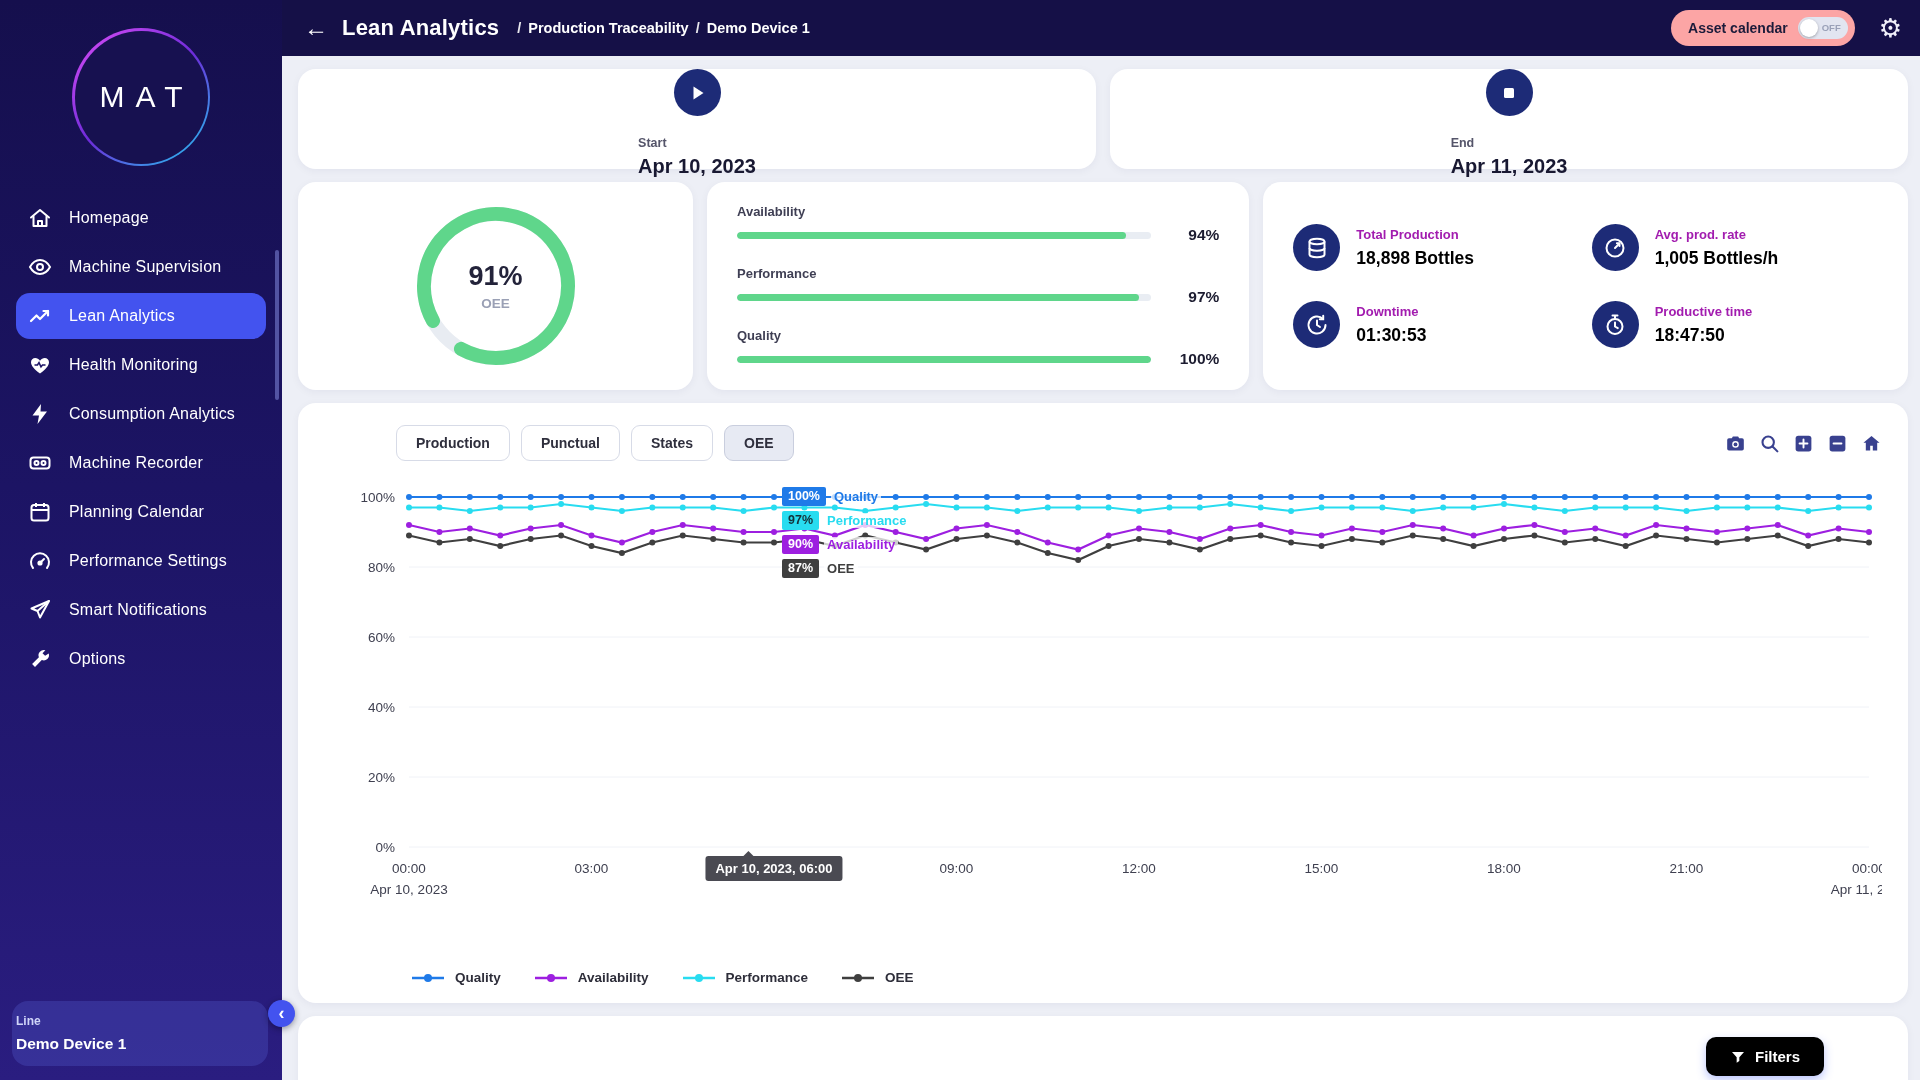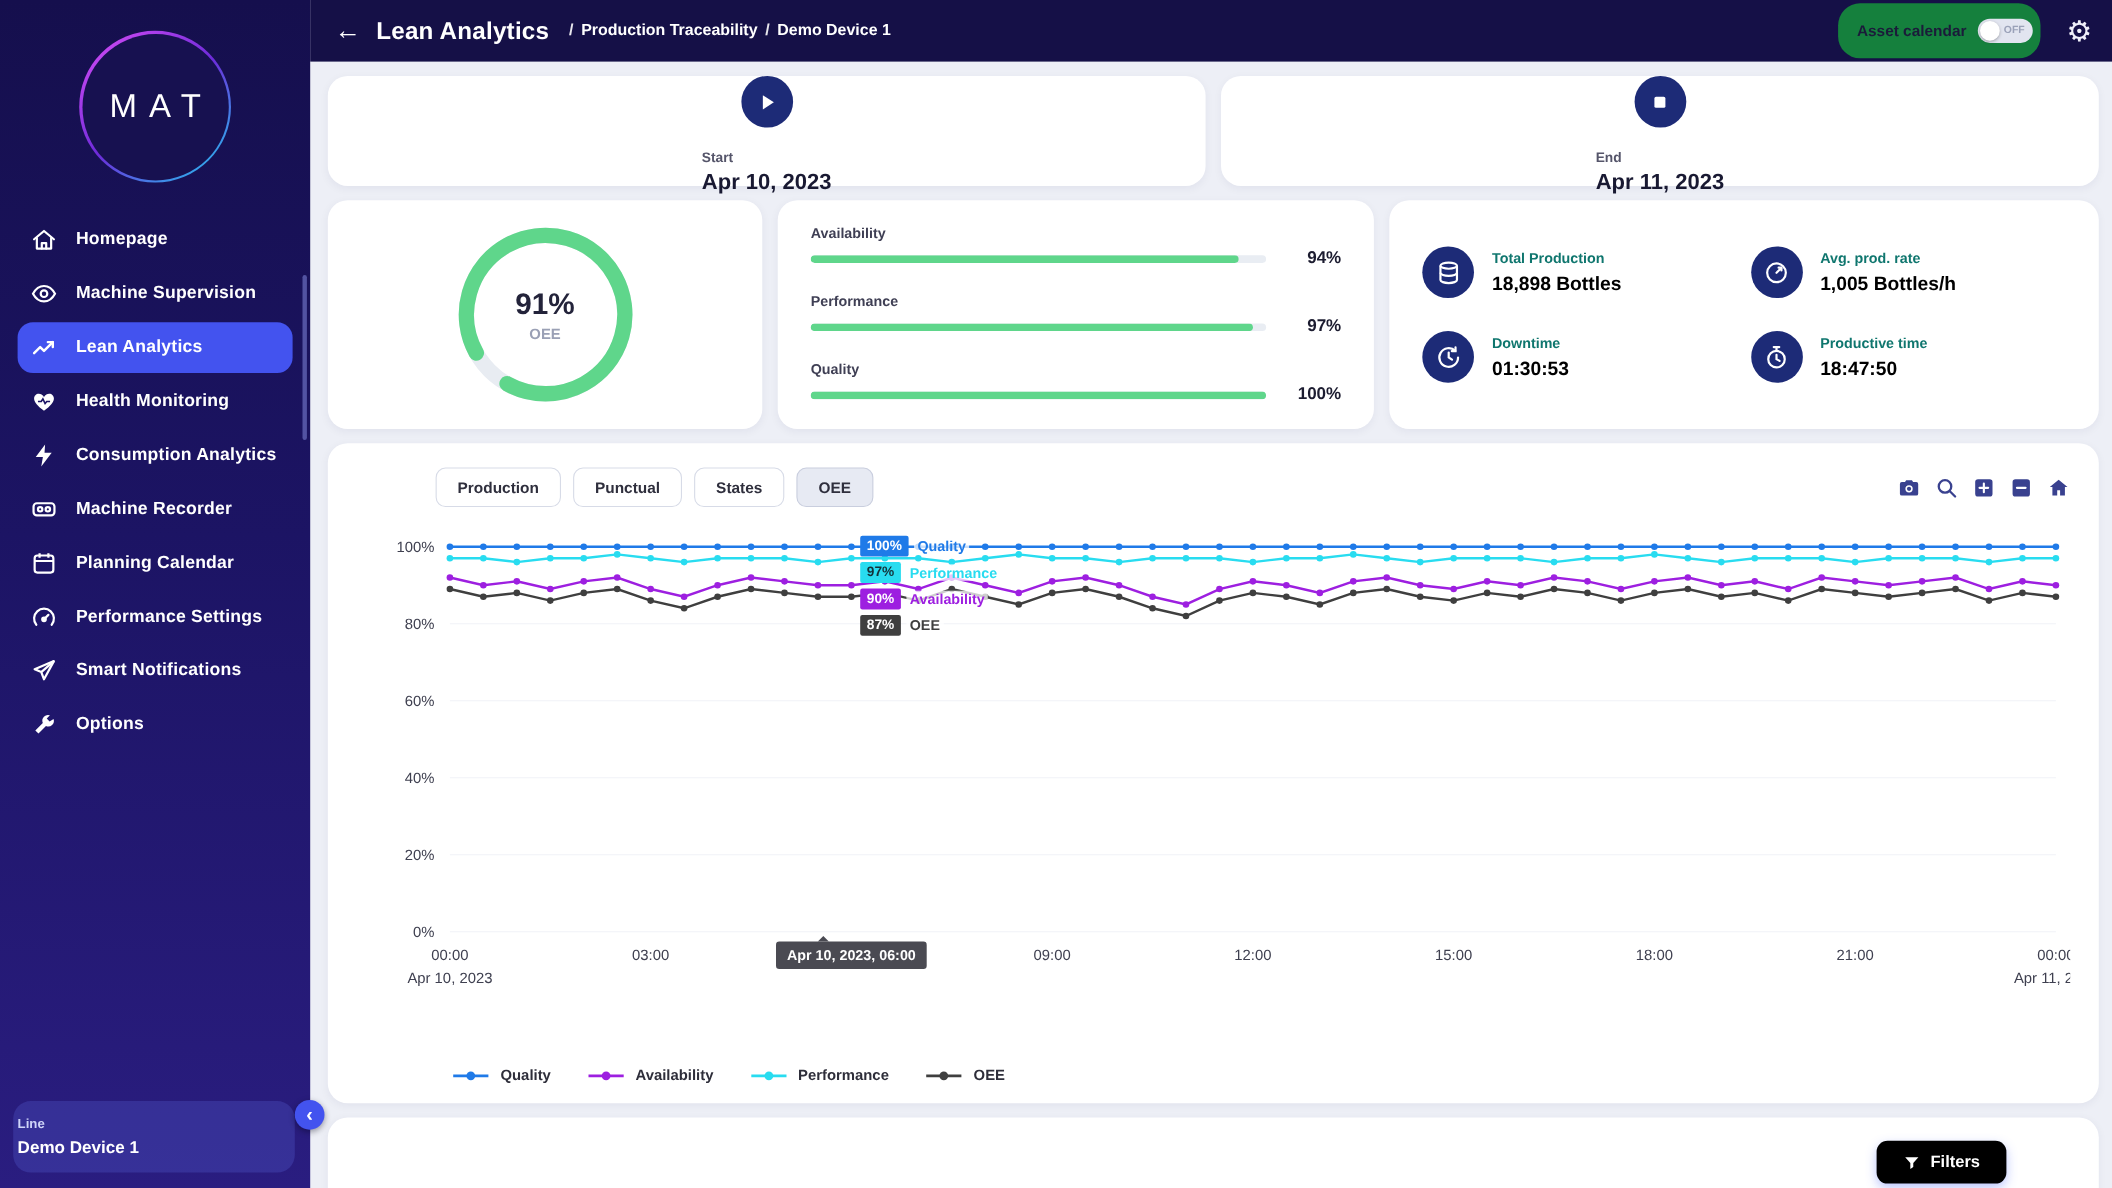--- a/index.html
+++ b/index.html
@@ -28,21 +28,21 @@
   }
   .menu { flex: 1; }
   .side-item {
     display: flex; align-items: center; gap: 17px;
     margin: 3px 16px; padding: 11px 12px; border-radius: 14px;
     color: #fff; cursor: pointer;
   }
   .side-item.active { background: #4353ef; }
   .side-item .icon { width: 24px; height: 24px; flex: 0 0 24px; color: #fff; }
   .side-item .icon svg { width: 24px; height: 24px; display: block; }
-  .side-item .lbl { font-size: 16px; font-weight: 700; line-height: 1.18; letter-spacing: .2px; text-align: right; }
+  .side-item .lbl { font-size: 16px; font-weight: 400; line-height: 1.18; letter-spacing: .2px; text-align: right; }
   .scroll-hint { position: absolute; right: 3px; top: 250px; width: 4px; height: 150px; background: #6b6fc0; border-radius: 2px; opacity: .7; }
   .line-card {
     position: absolute; left: 12px; right: 14px; bottom: 14px;
     background: rgba(110,130,255,0.20); border-radius: 16px; padding: 13px 4px;
   }
   .line-card .lc-label { color: #cfd4f8; font-size: 12px; font-weight: 600; margin-bottom: 7px; }
   .line-card .lc-value { color: #fff; font-size: 15.5px; font-weight: 700; }
   .collapse-btn {
     position: absolute; left: 268px; top: 1000px; z-index: 9;
     width: 27px; height: 27px; border-radius: 50%;
@@ -55,21 +55,21 @@
   .header {
     height: 56px; background: #151047; display: flex; align-items: center;
     padding: 0 22px 0 18px; gap: 10px; color: #fff;
   }
   .back-btn { background: none; border: none; color: #fff; font-size: 24px; cursor: pointer; padding: 0 4px; }
   .page-title { font-size: 22px; font-weight: 800; letter-spacing: .2px; }
   .breadcrumb { display: flex; align-items: center; gap: 7px; margin-left: 8px; font-size: 14.5px; font-weight: 600; }
   .crumb-sep { opacity: .9; }
   .header-spacer { flex: 1; }
   .asset-pill {
-    background: #15803d; border-radius: 20px; height: 50px;
+    background: #fca5a5; border-radius: 20px; height: 36px;
     display: flex; align-items: center; gap: 10px; padding: 0 7px 0 17px; cursor: pointer;
   }
   .asset-pill .ap-label { color: #1b1b3a; font-size: 14px; font-weight: 700; }
   .toggle { width: 50px; height: 22px; background: #e2e5f0; border-radius: 12px; position: relative; }
   .toggle .knob { position: absolute; left: 2px; top: 2px; width: 18px; height: 18px; border-radius: 50%; background: #fff; box-shadow: 0 1px 3px rgba(0,0,0,.3); }
   .toggle .off-txt { position: absolute; right: 7px; top: 5px; font-size: 9.5px; font-weight: 700; color: #9aa1b8; }
   .gear { font-size: 26px; color: #f0f0fa; margin-left: 14px; cursor: pointer; background: none; border: none; }
   
   .content { flex: 1; padding: 13px 16px 0; display: flex; flex-direction: column; gap: 13px; overflow: hidden; }
   .card { background: #fff; border-radius: 18px; box-shadow: 0 2px 8px rgba(25,25,70,.05); flex-direction: column; }
@@ -86,21 +86,21 @@
   .gauge-val { font-size: 27px; font-weight: 700; color: #23233a; }
   .gauge-lbl { font-size: 13.5px; font-weight: 600; color: #9aa0b5; }
   .bars-card { flex: 1.32; padding: 22px 30px; display: flex; flex-direction: column; justify-content: space-between; }
   .metric .m-label { font-size: 13px; font-weight: 700; color: #3f3f54; margin-bottom: 7px; }
   .metric .m-row { display: flex; align-items: center; gap: 16px; }
   .metric .m-track { flex: 1; height: 7px; border-radius: 4px; background: #e9edf3; overflow: hidden; }
   .metric .m-fill { height: 100%; border-radius: 4px; background: #5fd68b; }
   .metric .m-val { width: 52px; text-align: right; font-size: 15.5px; font-weight: 800; color: #1c1c30; }
   .stats-card { flex: 1.6; padding: 26px 30px; display: grid; grid-template-columns: 1fr 1fr; row-gap: 30px; column-gap: 12px; align-content: center; }
   .stat { display: flex; align-items: center; gap: 16px; }
-  .stat .s-label { font-size: 13px; font-weight: 700; color: #0f766e; margin-bottom: 6px; }
+  .stat .s-label { font-size: 13px; font-weight: 700; color: #a21caf; margin-bottom: 6px; }
   .stat .s-value { font-size: 17.5px; font-weight: 800; color: #000000; }
   
   .chart-card { height: 600px; flex: 0 0 600px; padding: 22px 26px 14px; display: flex; flex-direction: column; position: relative; }
   .chart-top { display: flex; align-items: center; justify-content: space-between; margin-left: 72px; }
   .tabs { display: flex; gap: 11px; }
   .tab {
     background: #fff; border: 1.6px solid #d7dbe7; border-radius: 9px;
     padding: 9px 19px; font-size: 14px; font-weight: 700; color: #2f2f3d;
     font-family: inherit; cursor: pointer;
   }

